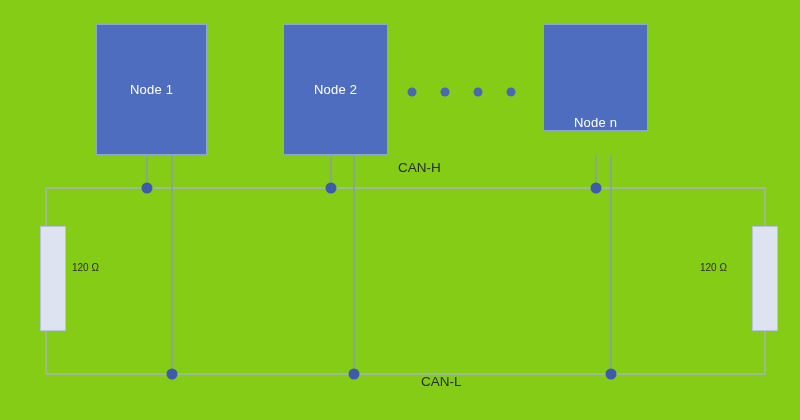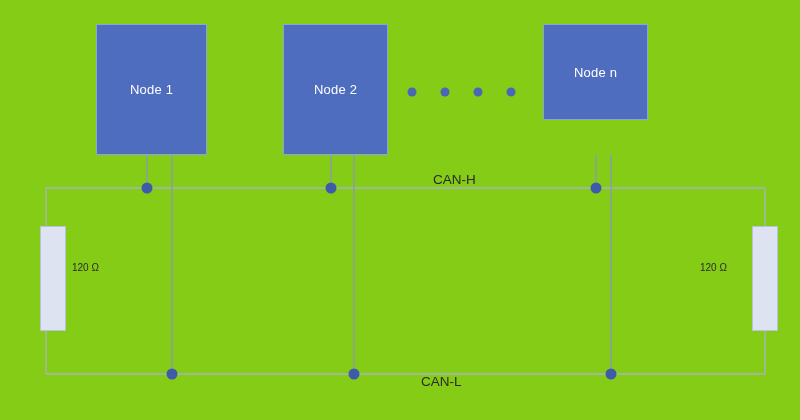--- a/index.html
+++ b/index.html
@@ -103,26 +103,26 @@
   </svg>
 
   <div class="node-box" style="left:96px; top:24px; width:111px; height:131px;">
     <span class="node-label">Node 1</span>
   </div>
 
   <div class="node-box" style="left:283px; top:24px; width:105px; height:131px;">
     <span class="node-label">Node 2</span>
   </div>
 
-  <div class="node-box" style="left:543px; top:24px; width:105px; height:96px;">
+  <div class="node-box" style="left:543px; top:24px; width:105px; height:107px;align-items:flex-end;">
     <span class="node-label">Node n</span>
   </div>
 
   <div class="resistor-box" style="left:40px; top:226px; width:26px; height:105px;"></div>
   <div class="resistor-label" style="left:72px; top:262px;">120 Ω</div>
 
   <div class="resistor-box" style="left:752px; top:226px; width:26px; height:105px;"></div>
   <div class="resistor-label" style="left:700px; top:262px;">120 Ω</div>
 
-  <div class="bus-label" style="left:433px; top:160px;margin-top:12px;">CAN-H</div>
+  <div class="bus-label" style="left:398px; top:160px;">CAN-H</div>
   <div class="bus-label" style="left:421px; top:374px;">CAN-L</div>
 
 </div>
 
 </body></html>

